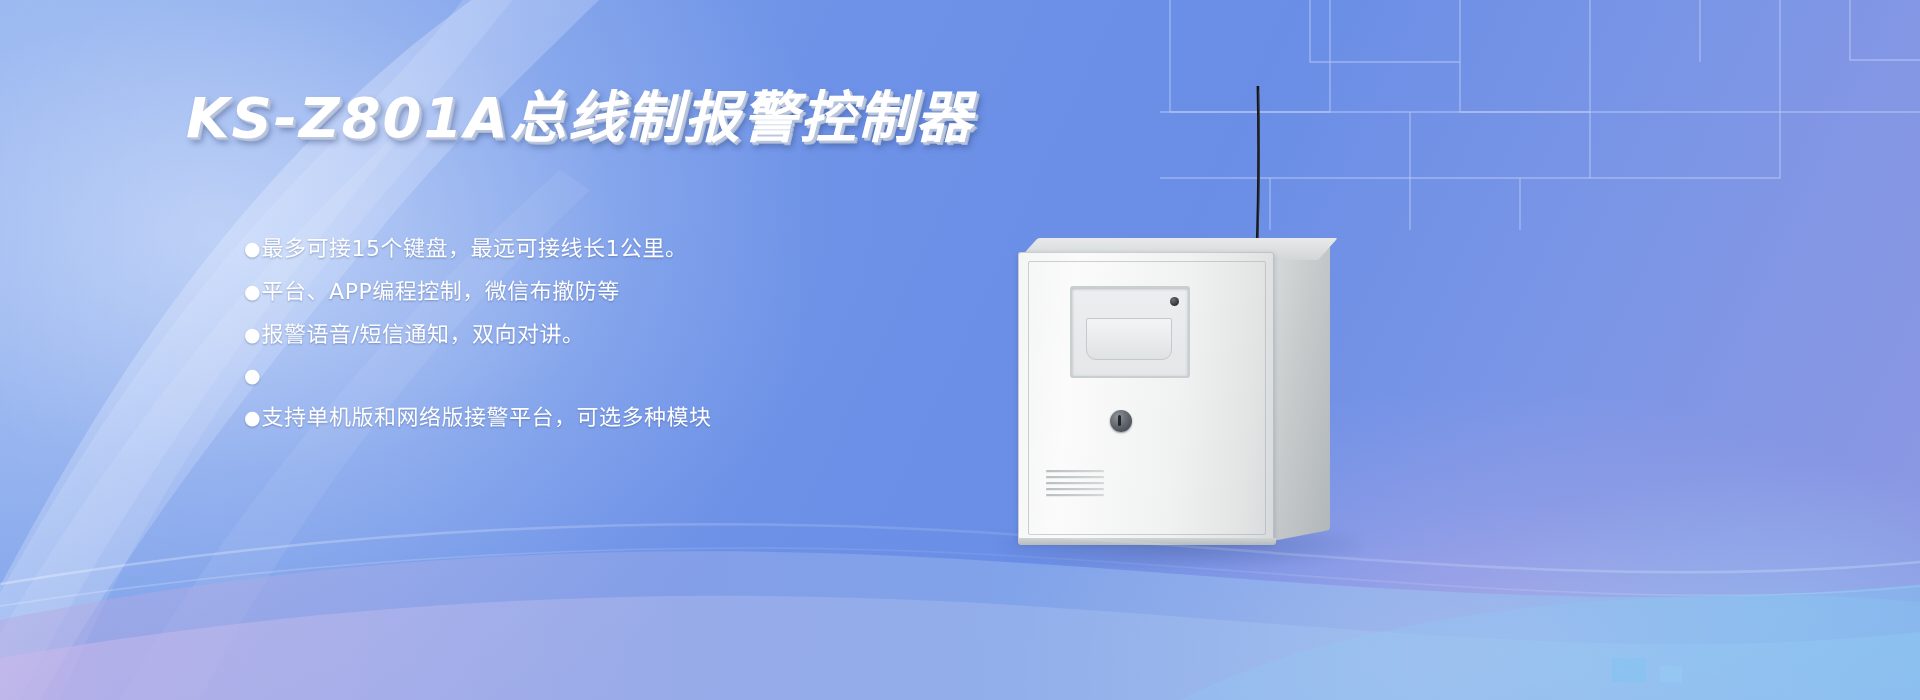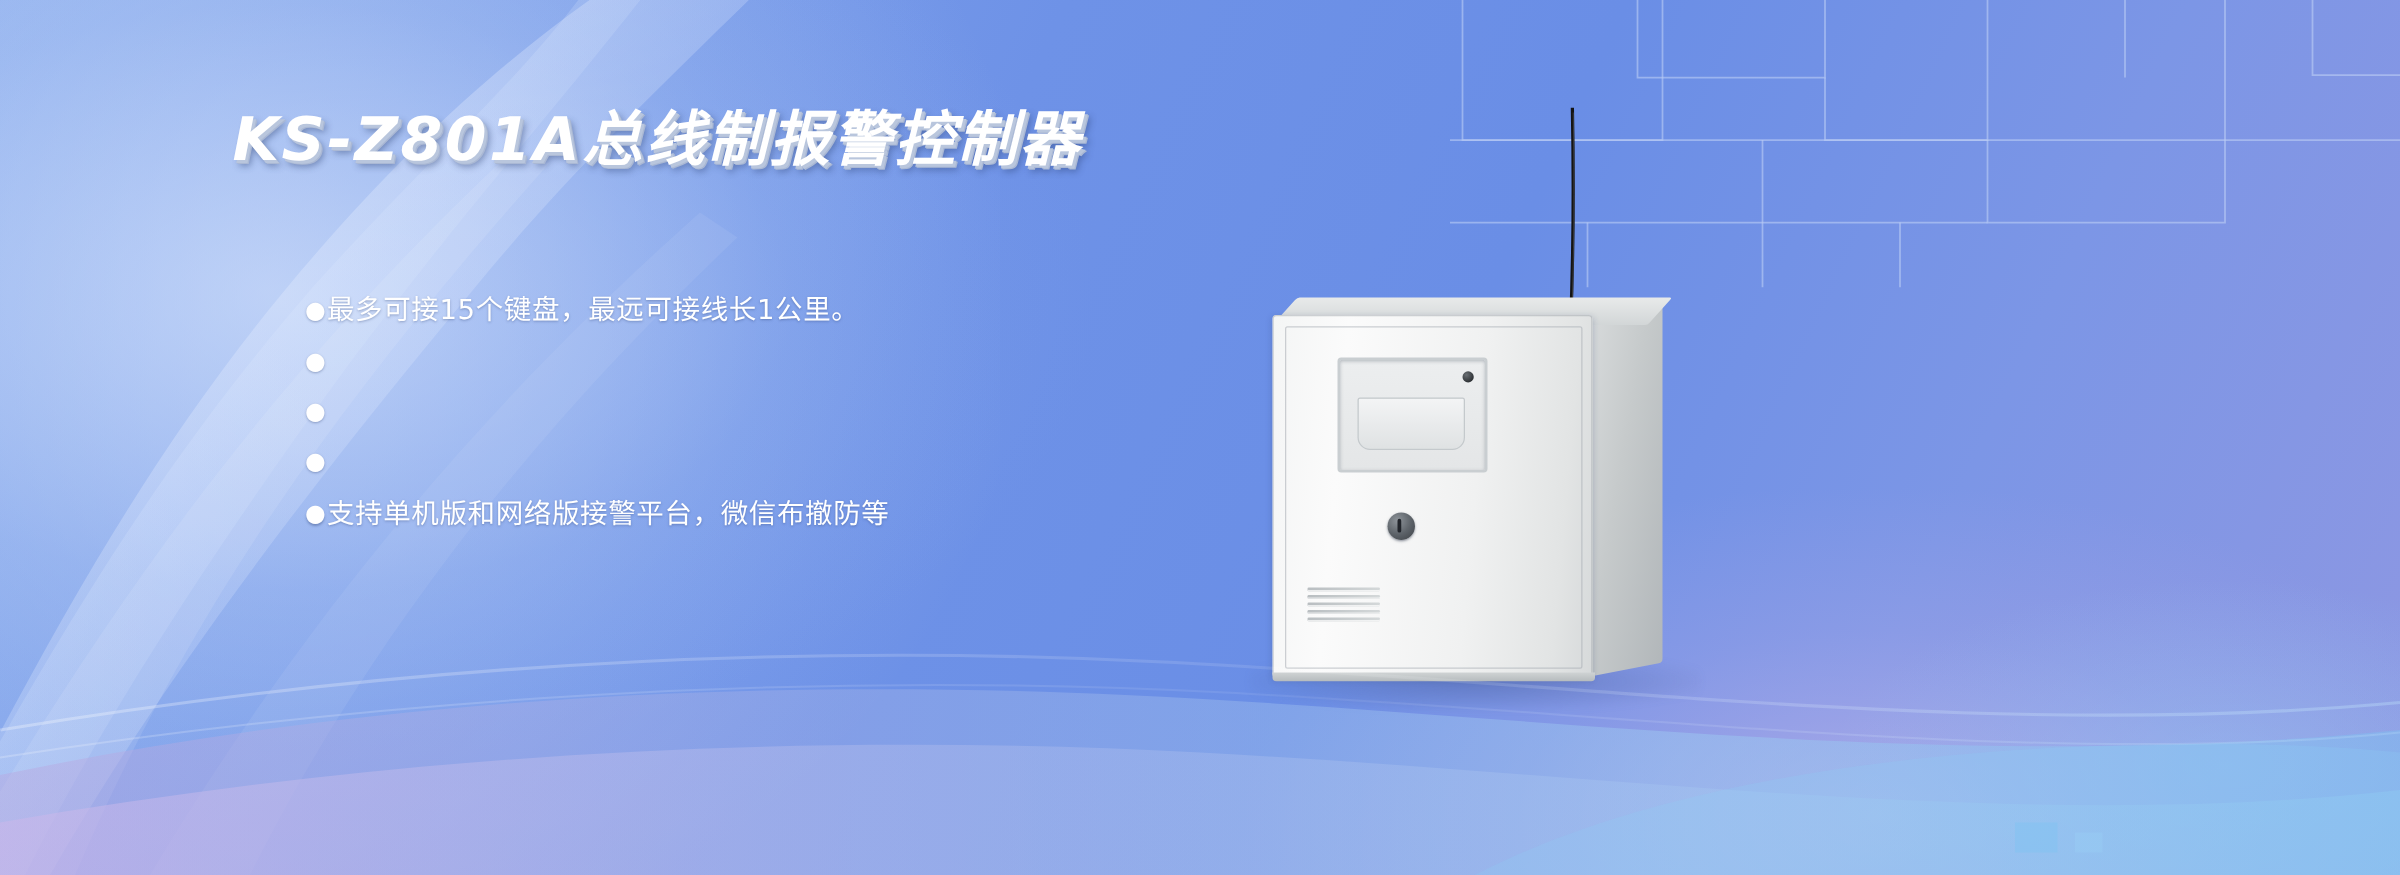--- a/index.html
+++ b/index.html
@@ -39,21 +39,21 @@
   
   .grid-deco{position:absolute;right:0;top:0;width:760px;height:230px;pointer-events:none;opacity:.85;}
 
   
   .waves{position:absolute;left:0;bottom:0;width:1920px;height:330px;pointer-events:none;}
 
   
   .title{
     position:absolute;left:186px;top:72px;
     font-family:"DejaVu Sans","Liberation Sans",sans-serif;
-    font-size:48px;font-weight:700;font-style:italic;
+    font-size:56px;font-weight:700;font-style:italic;
     letter-spacing:2px;color:#ffffff;white-space:nowrap;
     text-shadow:
        2px 2px 0 #b9c6dd,
        3px 3px 0 #aab8d4,
        4px 5px 6px rgba(35,55,105,.45);
   }
 
   
   .features{position:absolute;left:244px;top:238px;}
   .feature{
@@ -189,30 +189,32 @@
 
   <div class="title">KS-Z801A总线制报警控制器</div>
 
   <div class="features">
     <div class="feature">
       <span class="dot">●</span>
       <span class="txt">最多可接15个键盘，最远可接线长1公里。</span>
     </div>
     <div class="feature">
       <span class="dot">●</span>
-    </div>
-    <div class="feature">
-      <span class="dot">●</span>
-    </div>
-    <div class="feature">
-      <span class="dot">●</span>
-    </div>
-    <div class="feature">
-      <span class="dot">●</span>
-      <span class="txt">支持单机版和网络版接警平台，微信布撤防等</span>
+      <span class="txt">平台、APP编程控制，微信布撤防等</span>
+    </div>
+    <div class="feature">
+      <span class="dot">●</span>
+      <span class="txt">报警语音/短信通知，双向对讲。</span>
+    </div>
+    <div class="feature">
+      <span class="dot">●</span>
+    </div>
+    <div class="feature">
+      <span class="dot">●</span>
+      <span class="txt">支持单机版和网络版接警平台，可选多种模块</span>
     </div>
   </div>
 
   <div class="product">
 
     <svg class="antenna" viewBox="0 0 10 216" preserveAspectRatio="none">
       <path d="M6.2,0 C7.4,60 7.0,120 4.6,178 L3.2,216 L1.0,216 L2.0,178 C4.4,120 4.8,60 3.6,0 Z" fill="#141414"></path>
       <path d="M5.6,4 C6.6,62 6.2,122 4.2,176" stroke="#4a4a4a" stroke-width=".8" fill="none" opacity=".7"></path>
     </svg>
 

